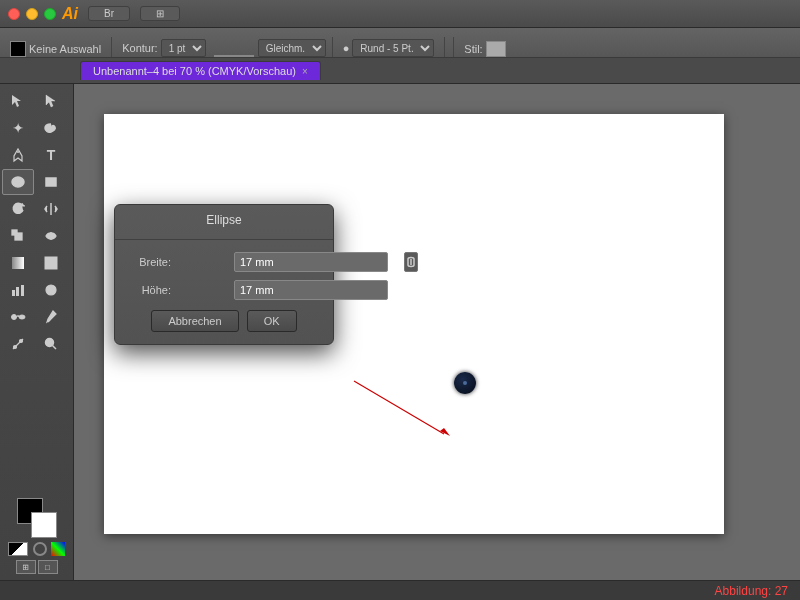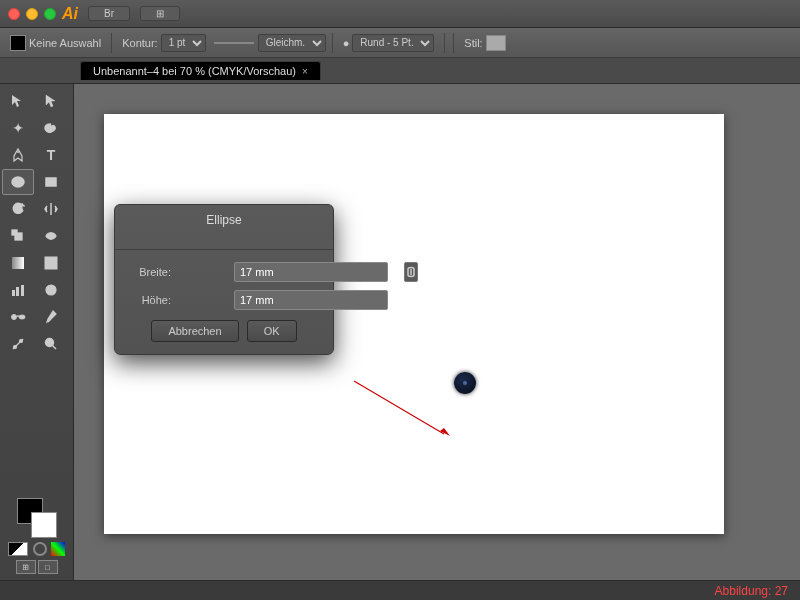--- a/index.html
+++ b/index.html
@@ -35,21 +35,21 @@
       font-size: 10px;
       padding: 1px 15px;
       margin-left: 4px;
     }
 
     
     #toolbar {
       height: 30px;
       background: linear-gradient(to bottom, #646464, #565656);
       display: flex;
-      align-items: center;
+      align-items: flex-end;
       padding: 0 6px;
       gap: 4px;
       border-bottom: 1px solid #3a3a3a;
       font-size: 11px;
       color: #ccc;
     }
     .toolbar-item {
       display: flex;
       align-items: center;
       gap: 3px;
@@ -77,21 +77,21 @@
     
     #tabbar {
       height: 26px;
       background: #4a4a4a;
       display: flex;
       align-items: center;
       padding: 0 0 0 80px;
       border-bottom: 1px solid #2a2a2a;
     }
     .tab {
-      background: #000000;
+      background: #6d28d9;
       border: 1px solid #3a3a3a;
       border-bottom: none;
       border-radius: 3px 3px 0 0;
       padding: 3px 12px;
       font-size: 11px;
       color: #ddd;
       display: flex;
       align-items: center;
       gap: 6px;
     }
@@ -179,21 +179,21 @@
       width: 220px;
       background: linear-gradient(to bottom, #5a5a5a, #525252);
       border: 1px solid #3a3a3a;
       border-radius: 6px;
       box-shadow: 0 8px 24px rgba(0,0,0,0.7);
       padding: 0;
       z-index: 100;
     }
     #dialog-title-bar {
       text-align: center;
-      padding: 8px 10px 22px;
+      padding: 8px 10px 12px;
       font-size: 12px;
       color: #ddd;
       border-bottom: 1px solid #404040;
       font-weight: 500;
     }
     #dialog-body {
       padding: 12px 14px;
     }
     .dialog-row {
       display: flex;

